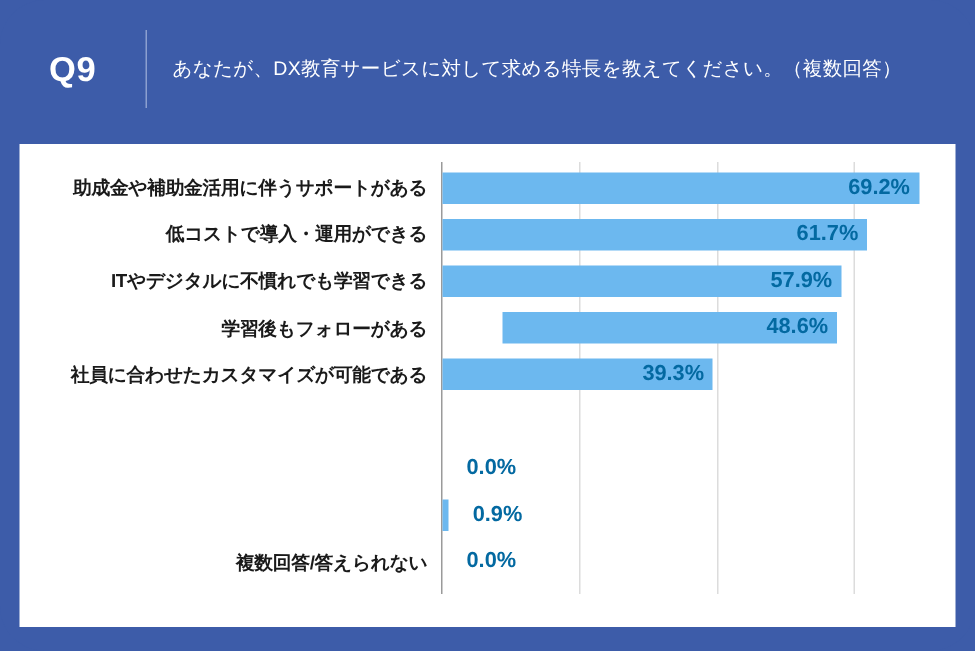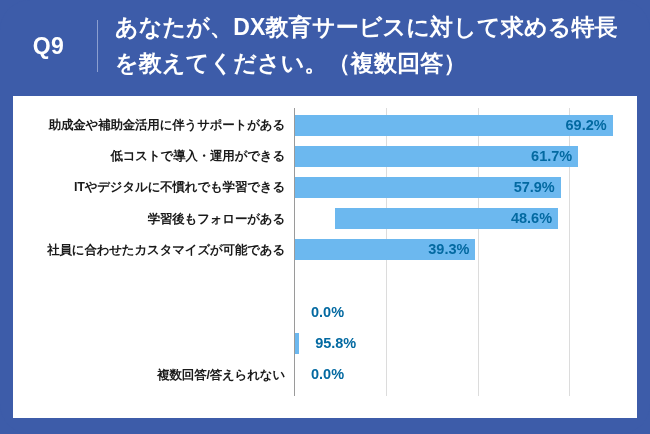--- a/index.html
+++ b/index.html
@@ -45,22 +45,22 @@
   .qdivider {
     width: 1px;
     height: 52px;
     background: #8c9fd0;
     flex: 0 0 1px;
   }
   .qtitle {
     padding-left: 17px;
     padding-right: 16px;
     color: #ffffff;
-    font-size: 23px;
-    font-weight: bold;
+    font-size: 13px;
+    font-weight: normal;
     line-height: 1.55;
     letter-spacing: 0.2px;
   }
 
   
   .card {
     position: absolute;
     left: 13px;
     top: 96px;
     width: 624px;
@@ -234,21 +234,21 @@
                 <div class="bar" style="width: 0px;"></div>
               </div>
               <div class="bar-value outside">0.0%</div>
             </div>
           </div>
           <div class="row" style="top: 234.4px;">
             <div class="bar-wrap">
               <div class="barbox" style="width: 4.131px;">
                 <div class="bar" style="width: 4.131px;"></div>
               </div>
-              <div class="bar-value outside">95.8%</div>
+              <div class="bar-value outside">0.9%</div>
             </div>
           </div>
           <div class="row" style="top: 265.6px;">
             <div class="row-label">複数回答/答えられない</div>
             <div class="bar-wrap">
               <div class="barbox" style="width: 0px;">
                 <div class="bar" style="width: 0px;"></div>
               </div>
               <div class="bar-value outside">0.0%</div>
             </div>

